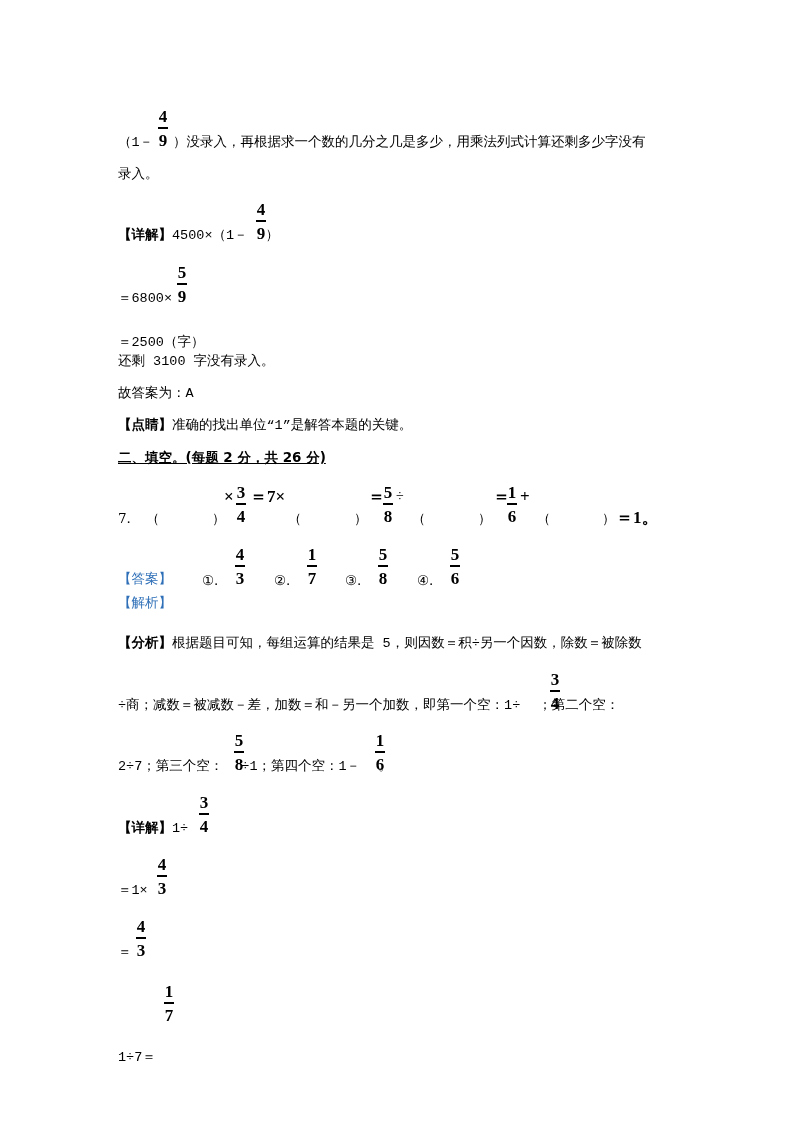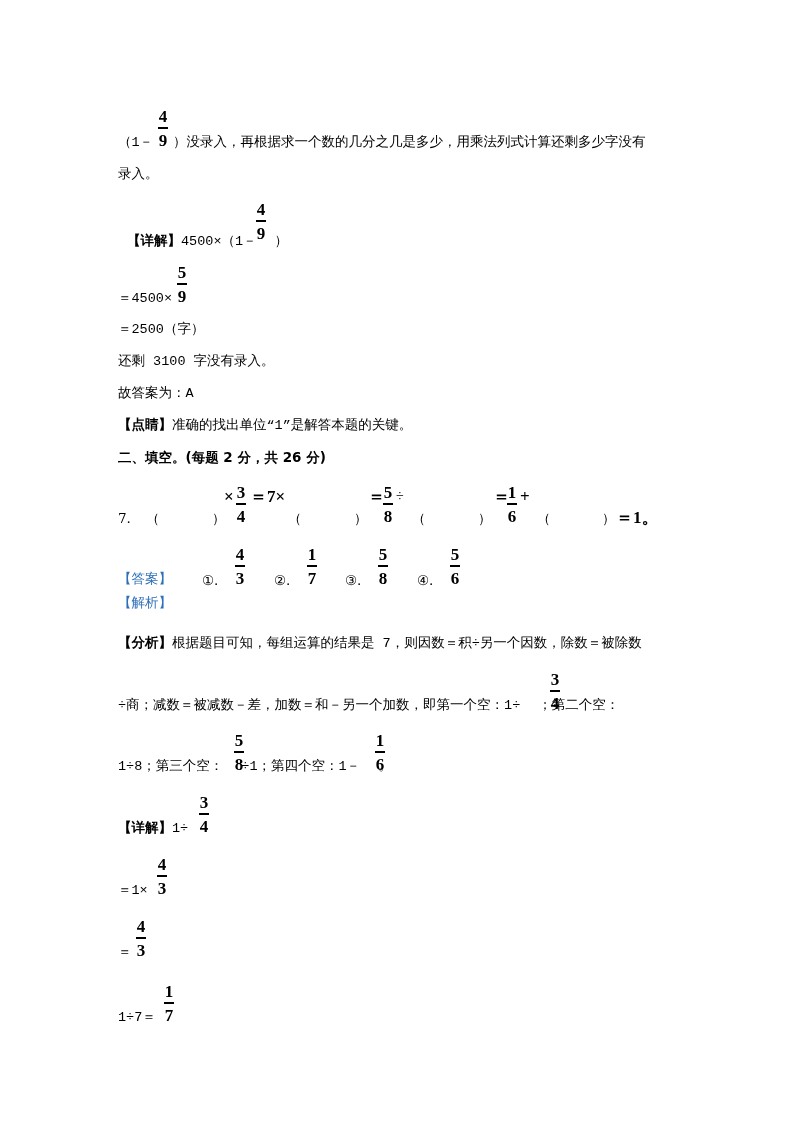--- a/index.html
+++ b/index.html
@@ -55,52 +55,53 @@
       white-space: nowrap;
     }
     .paren {
       position: absolute;
       line-height: 20px;
       white-space: nowrap;
     }
     .heading {
       font-weight: bold;
       font-family: "DejaVu Sans", "Liberation Sans", sans-serif;
+      text-decoration: underline;
     }
   </style>
 </head>
 <body>
 
 <div class="frac" style="left:156px; top:108px;">
   <span class="num">4</span>
   <span class="bar"></span>
   <span class="den">9</span>
 </div>
 <div class="line" style="top:133px;">
   <span>（1－</span><span class="sp" style="width:20px;"></span><span>）没录入，再根据求一个数的几分之几是多少，用乘法列式计算还剩多少字没有</span>
 </div>
 <div class="line" style="top:165px;">录入。</div>
 
 <div class="frac" style="left:254px; top:201px;">
   <span class="num">4</span>
   <span class="bar"></span>
   <span class="den">9</span>
 </div>
-<div class="line" style="top:232px;margin-left:9px;">
+<div class="line" style="top:226px;">
   <span class="bold">【详解】</span><span>4500×（1－</span><span class="sp" style="width:18px;"></span><span>）</span>
 </div>
 
 <div class="frac" style="left:175px; top:264px;">
   <span class="num">5</span>
   <span class="bar"></span>
   <span class="den">9</span>
 </div>
-<div class="line" style="top:289px;">＝4500×</div>
-
-<div class="line" style="top:320px;">＝2500（字）</div>
+<div class="line" style="top:289px;">＝6800×</div>
+
+<div class="line" style="top:333px;">＝2500（字）</div>
 <div class="line" style="top:352px;">还剩 3100 字没有录入。</div>
 <div class="line" style="top:384px;">故答案为：A</div>
 <div class="line" style="top:416px;">
   <span class="bold">【点睛】</span><span>准确的找出单位“1”是解答本题的关键。</span>
 </div>
 
 <div class="line heading" style="top:447px;">二、填空。(每题 2 分，共 26 分)</div>
 
 <div class="paren" style="left:118px; top:508px;">7.</div>
 <div class="paren" style="left:146px; top:508px;">（</div>
@@ -163,21 +164,21 @@
 <div class="paren" style="left:417px; top:570px;">④.</div>
 <div class="frac" style="left:448px; top:546px;">
   <span class="num">5</span>
   <span class="bar"></span>
   <span class="den">6</span>
 </div>
 
 <div class="line blue" style="top:594px;">【解析】</div>
 
 <div class="line" style="top:634px;">
-  <span class="bold">【分析】</span><span>根据题目可知，每组运算的结果是 7，则因数＝积÷另一个因数，除数＝被除数</span>
+  <span class="bold">【分析】</span><span>根据题目可知，每组运算的结果是 5，则因数＝积÷另一个因数，除数＝被除数</span>
 </div>
 
 <div class="frac" style="left:548px; top:671px;">
   <span class="num">3</span>
   <span class="bar"></span>
   <span class="den">4</span>
 </div>
 <div class="line" style="top:696px;">
   <span>÷商；减数＝被减数－差，加数＝和－另一个加数，即第一个空：1÷</span><span class="sp" style="width:18px;"></span><span>；第二个空：</span>
 </div>
@@ -186,21 +187,21 @@
   <span class="num">5</span>
   <span class="bar"></span>
   <span class="den">8</span>
 </div>
 <div class="frac" style="left:373px; top:732px;">
   <span class="num">1</span>
   <span class="bar"></span>
   <span class="den">6</span>
 </div>
 <div class="line" style="top:757px;">
-  <span>1÷8；第三个空：</span><span class="sp" style="width:18px;"></span><span>÷1；第四个空：1－</span><span class="sp" style="width:18px;"></span><span>。</span>
+  <span>2÷7；第三个空：</span><span class="sp" style="width:18px;"></span><span>÷1；第四个空：1－</span><span class="sp" style="width:18px;"></span><span>。</span>
 </div>
 
 <div class="frac" style="left:197px; top:794px;">
   <span class="num">3</span>
   <span class="bar"></span>
   <span class="den">4</span>
 </div>
 <div class="line" style="top:819px;">
   <span class="bold">【详解】</span><span>1÷</span>
 </div>
@@ -217,13 +218,13 @@
   <span class="bar"></span>
   <span class="den">3</span>
 </div>
 <div class="line" style="top:943px;">＝</div>
 
 <div class="frac" style="left:162px; top:983px;">
   <span class="num">1</span>
   <span class="bar"></span>
   <span class="den">7</span>
 </div>
-<div class="line" style="top:1008px;">1÷7＝</div>
+<div class="line" style="top:1048px;">1÷7＝</div>
 
 </body></html>

